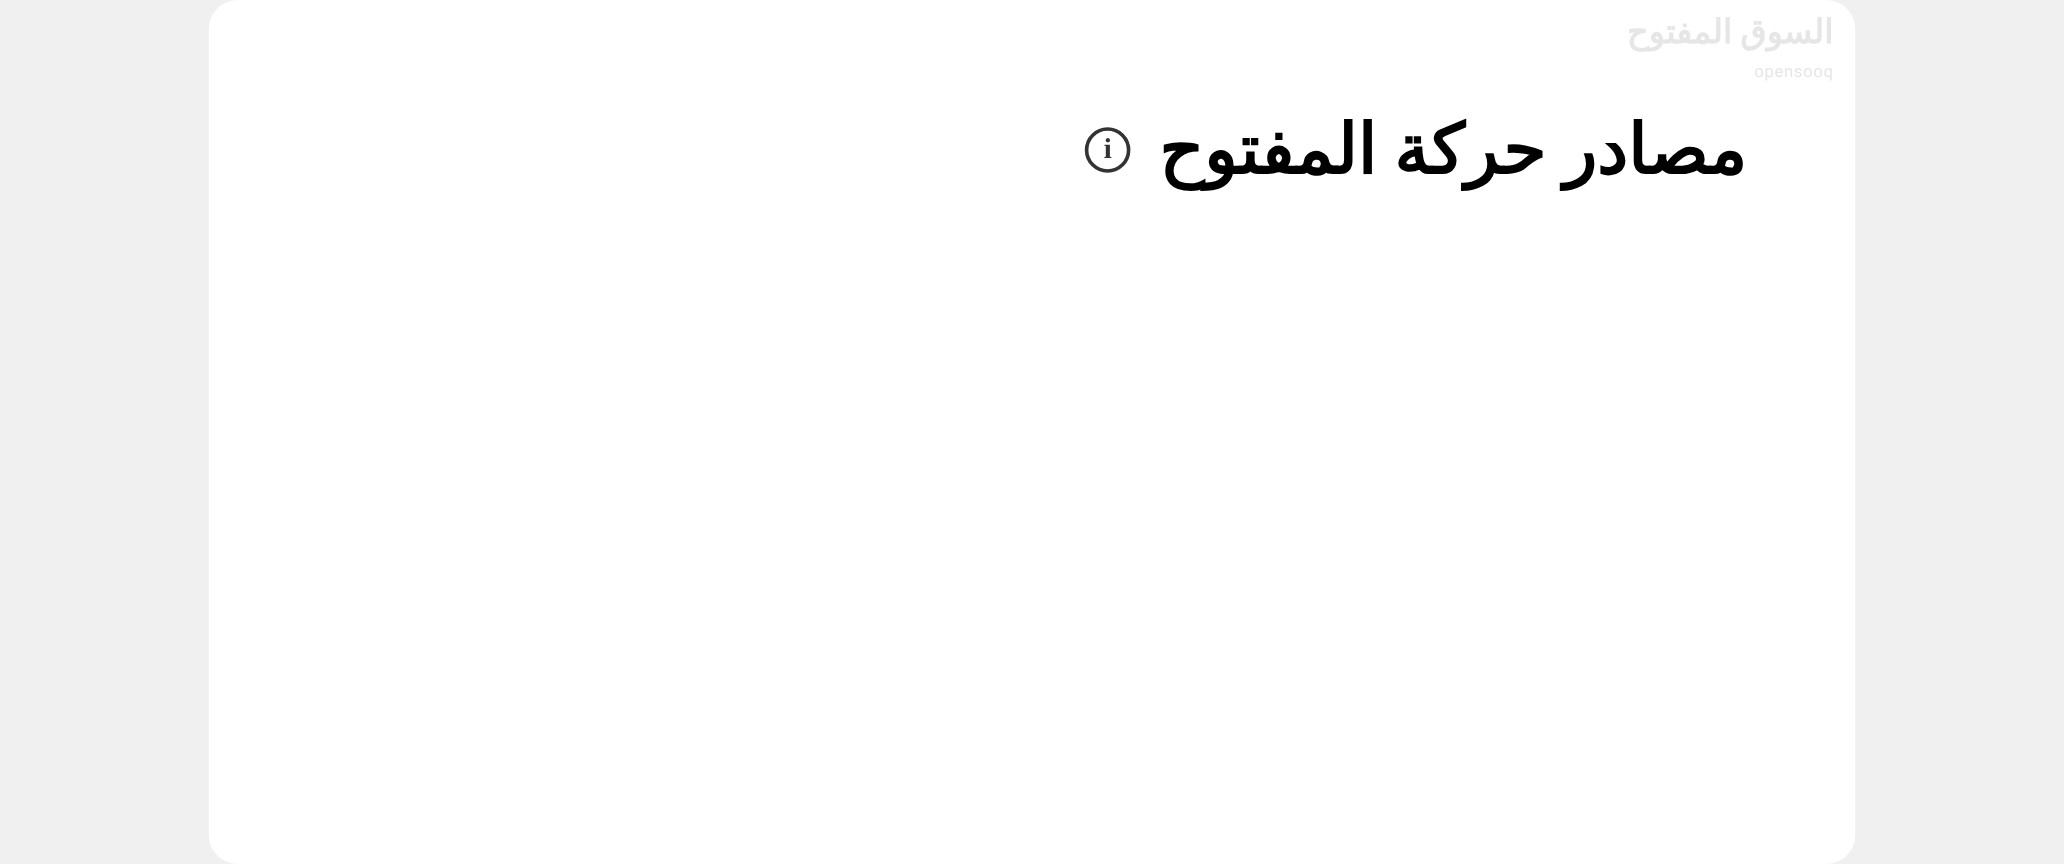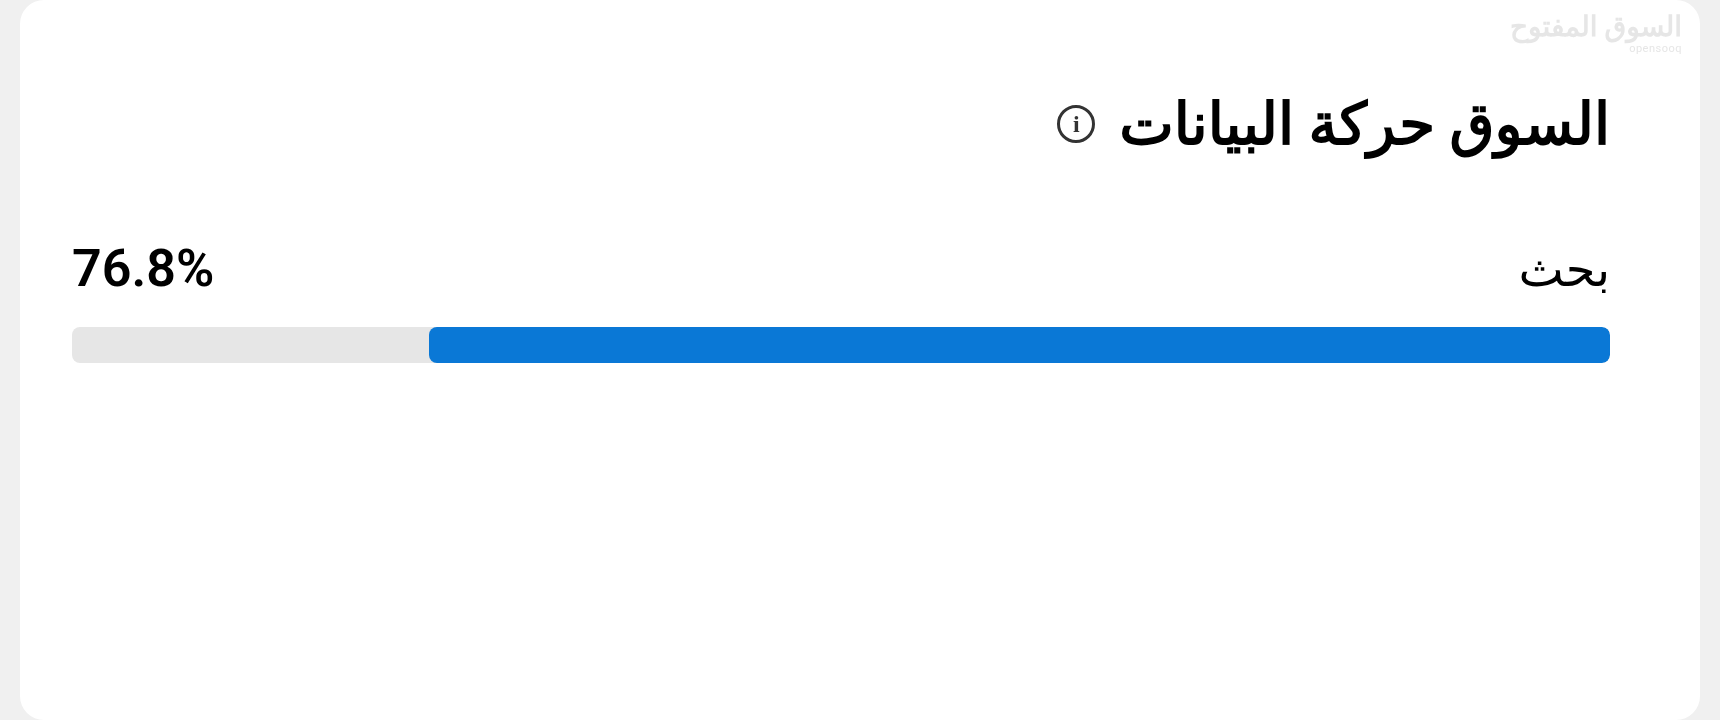--- a/index.html
+++ b/index.html
@@ -8,23 +8,23 @@
     height: 720px;
     background: #f0f0f0;
     font-family: -apple-system, BlinkMacSystemFont, "Segoe UI", Roboto, Arial, sans-serif;
     color: #111;
   }
   .card {
     position: relative;
     background: #ffffff;
     border-radius: 24px;
     margin: 0 auto;
-    width: 1680px;
+    width: 1372px;
     height: 720px;
-    padding: 90px 90px 60px 52px;
+    padding: 90px 90px 60px 120px;
   }
   .header-row {
     display: flex;
     flex-direction: row-reverse; 
     align-items: center;
     gap: 24px;
     margin-bottom: 80px;
   }
   .title {
     font-size: 58px;
@@ -93,45 +93,37 @@
     line-height: 1.1;
     pointer-events: none;
   }
   .watermark .ar {
     font-size: 28px;
     font-weight: 700;
     direction: rtl;
     letter-spacing: 0;
   }
   .watermark .en {
-    font-size: 11px;
+    font-size: 14px;
     letter-spacing: 0.5px;
+    margin-top: 10px;
   }
 </style>
 </head>
 <body>
 
 <div class="card">
 
   <div class="watermark">
     <div class="ar">السوق المفتوح</div>
     <div class="en">opensooq</div>
   </div>
 
   <div class="header-row">
-    <div class="title">السوق حركة البيانات</div>
+    <div class="title">مصادر حركة المفتوح</div>
     <div class="info-icon">
       <span>i</span>
     </div>
   </div>
 
-  <div class="row">
-    <div class="row-top">
-      <div class="percent">76.8%</div>
-      <div class="label">بحث</div>
-    </div>
-    <div class="bar-track">
-      <div class="bar-fill" style="width: 76.8%;"></div>
-    </div>
-  </div>
 
 
 </div>
 
 </body></html>

